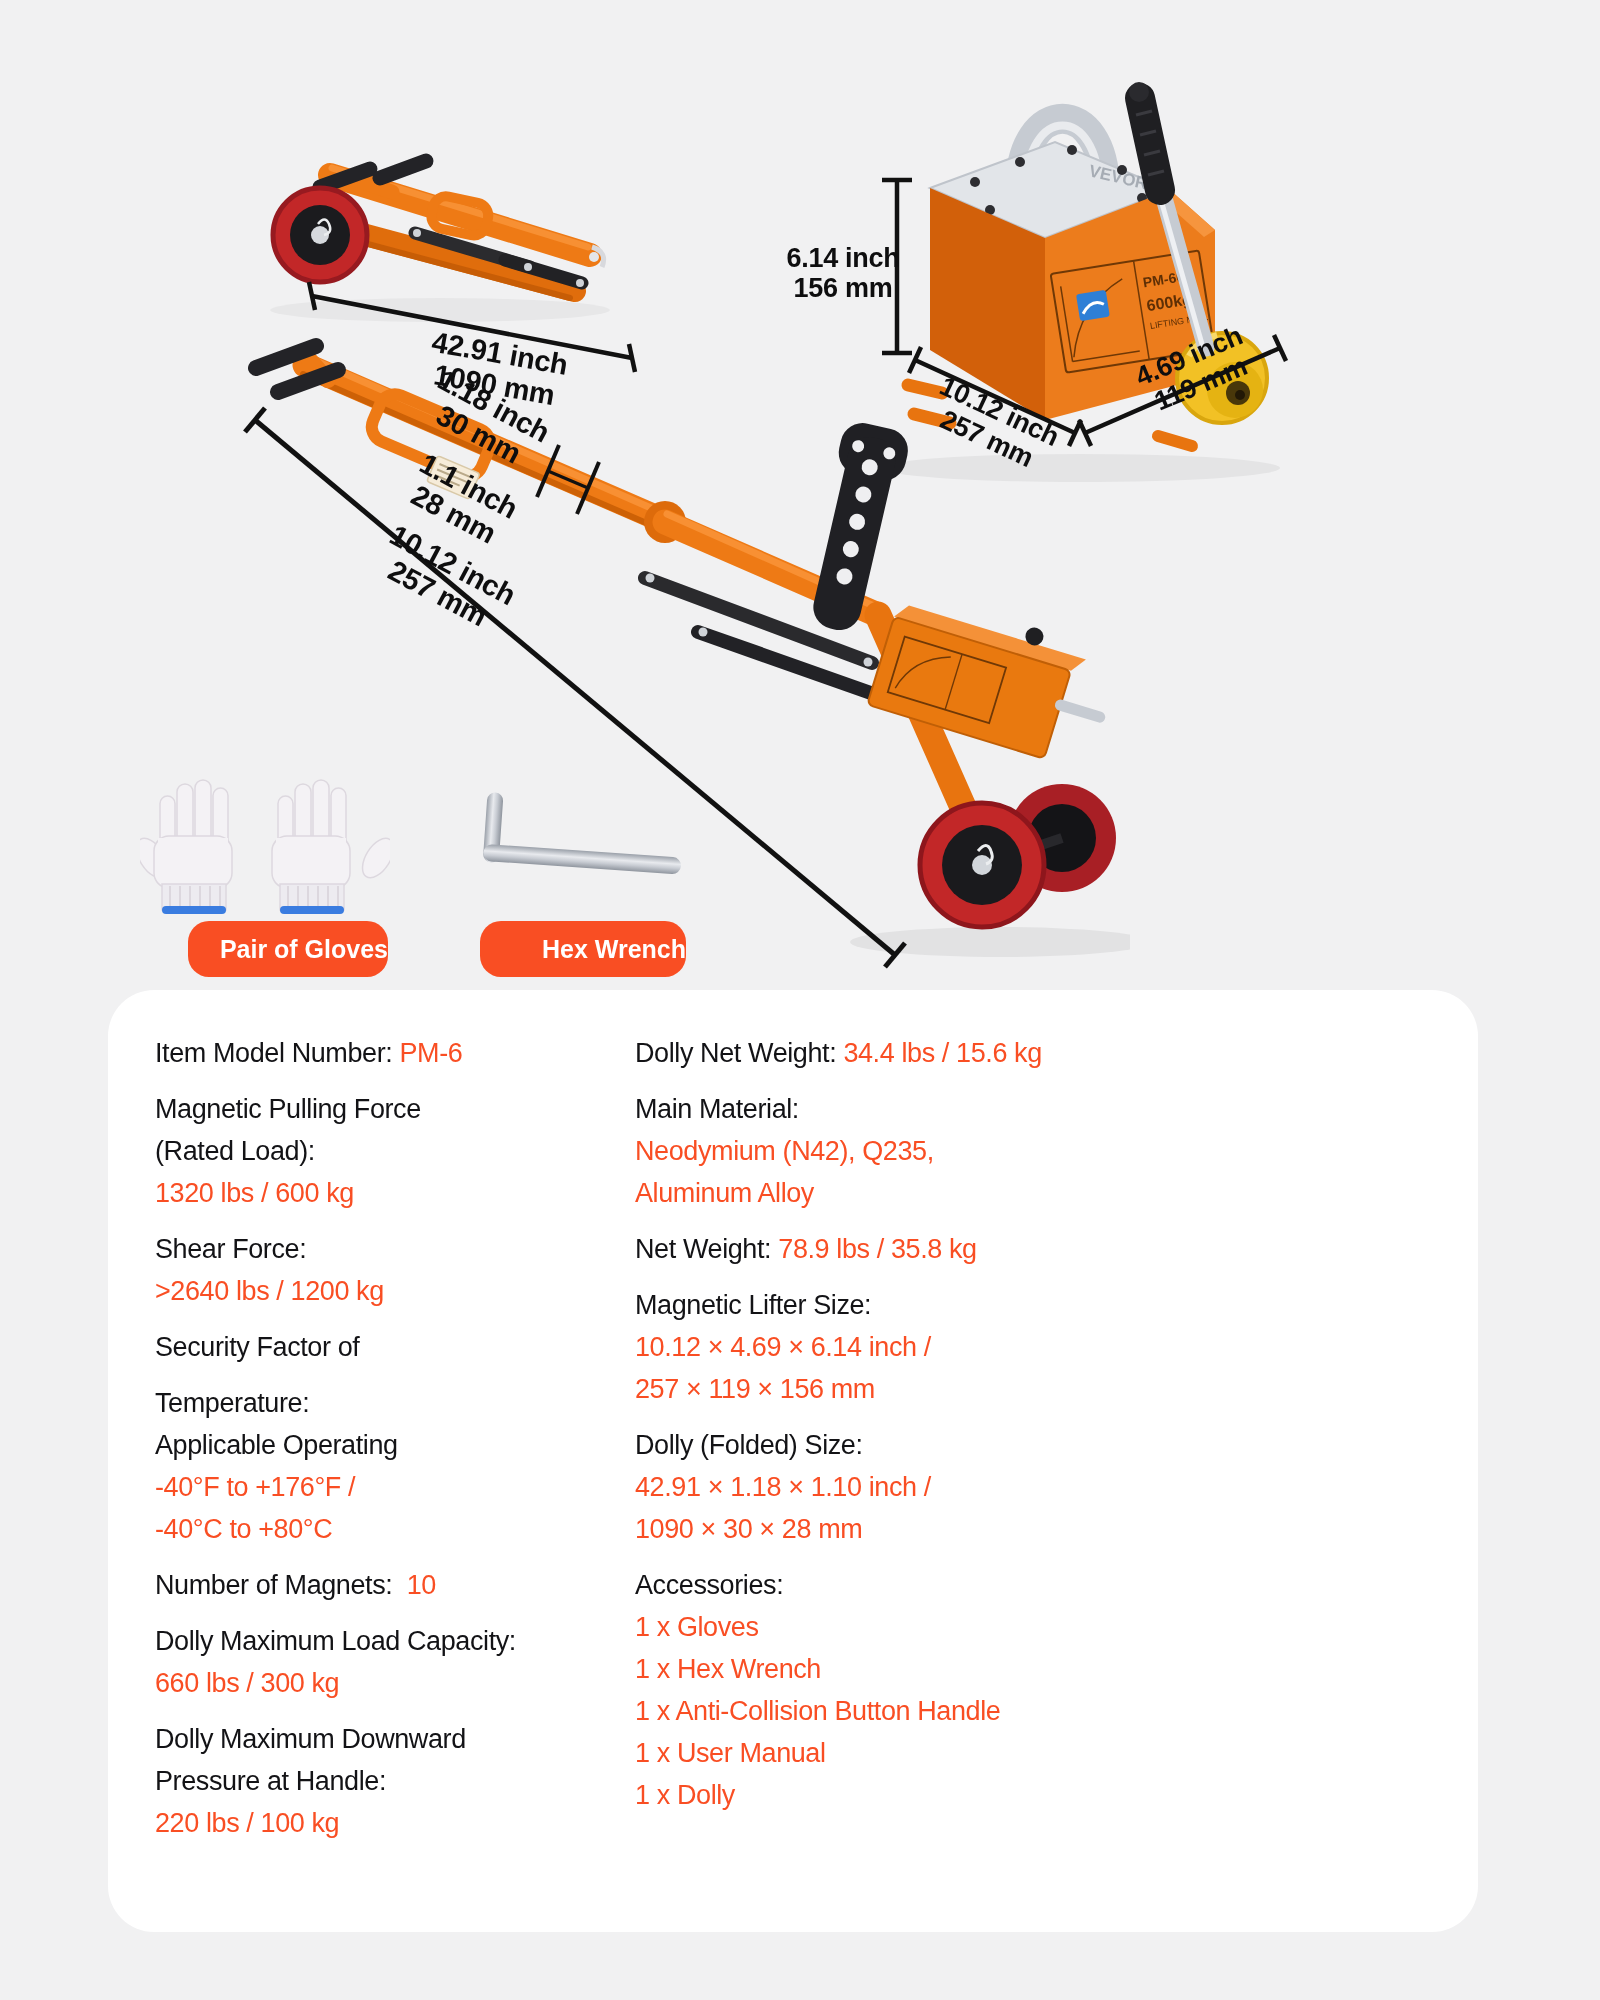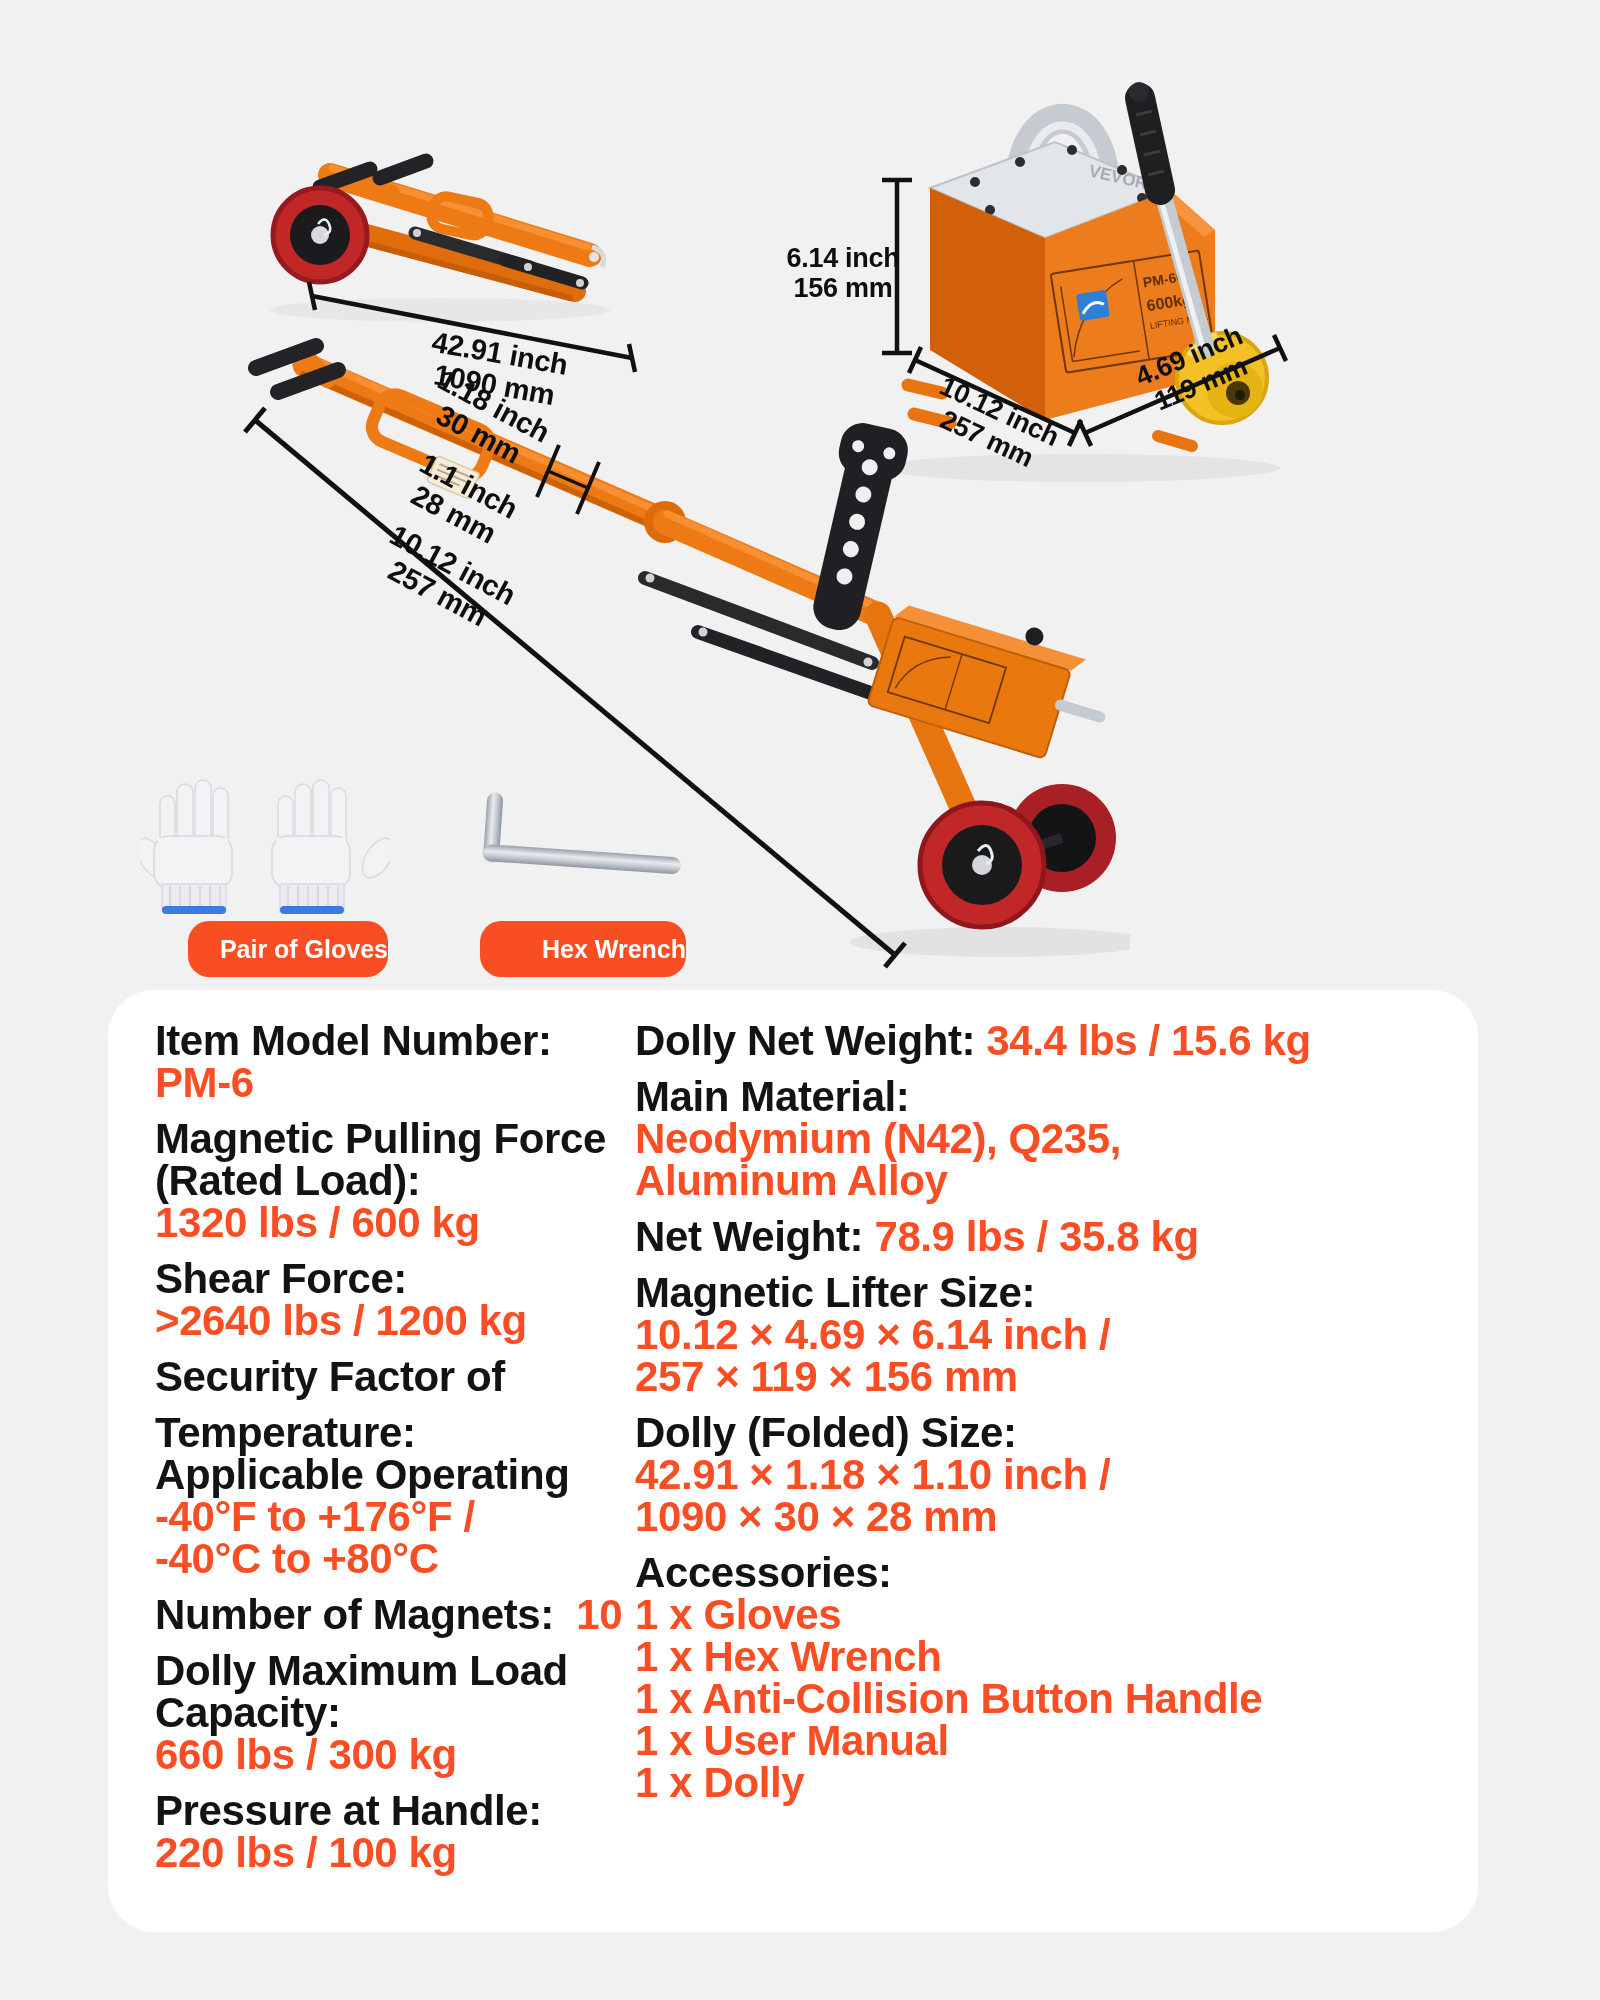--- a/index.html
+++ b/index.html
@@ -23,21 +23,21 @@
     display:flex;align-items:center;justify-content:flex-end;white-space:nowrap;
   }
   
   .spec-card{
     position:absolute;left:108px;top:990px;width:1370px;height:942px;
     background:#FFFFFF;border-radius:46px;
   }
   .col{position:absolute;top:30px;}
   .col-left{left:47px;width:480px;}
   .col-right{left:527px;width:800px;}
-  p.spec{margin:0 0 14px 0;font-size:42px;line-height:42px;font-weight:700;letter-spacing:-0.4px;}
+  p.spec{margin:12px 0 14px 0;font-size:27px;line-height:42px;font-weight:400;letter-spacing:-0.4px;}
   .ln{display:block;white-space:nowrap;}
   .ln.split{display:flex;justify-content:space-between;width:427px;flex-direction:column;}
   .seg{white-space:pre-wrap;}
   .seg.k{color:var(--ink);}
   .seg.o{color:var(--accent);}
 </style>
 </head>
 <body style="background: rgb(241, 241, 242);">
 
 <svg style="left:210px;top:95px;" width="440" height="300" viewBox="0 0 440 300">
@@ -336,20 +336,21 @@
         <span class="ln"><span class="seg o">-40°C to +80°C</span></span>
       </p>
       <p class="spec">
         <span class="ln"><span class="seg k">Number of Magnets:  </span><span class="seg o">10</span></span>
       </p>
       <p class="spec">
         <span class="ln"><span class="seg k">Dolly Maximum Load Capacity:</span></span>
         <span class="ln"><span class="seg o">660 lbs / 300 kg</span></span>
       </p>
       <p class="spec">
+        <span class="ln"><span class="seg k">Dolly Maximum Downward</span></span>
         <span class="ln"><span class="seg k">Pressure at Handle:</span></span>
         <span class="ln"><span class="seg o">220 lbs / 100 kg</span></span>
       </p>
     </div>
   <div class="col col-right" id="col-right">
       <p class="spec">
         <span class="ln"><span class="seg k">Dolly Net Weight: </span><span class="seg o">34.4 lbs / 15.6 kg</span></span>
       </p>
       <p class="spec">
         <span class="ln"><span class="seg k">Main Material:</span></span>

